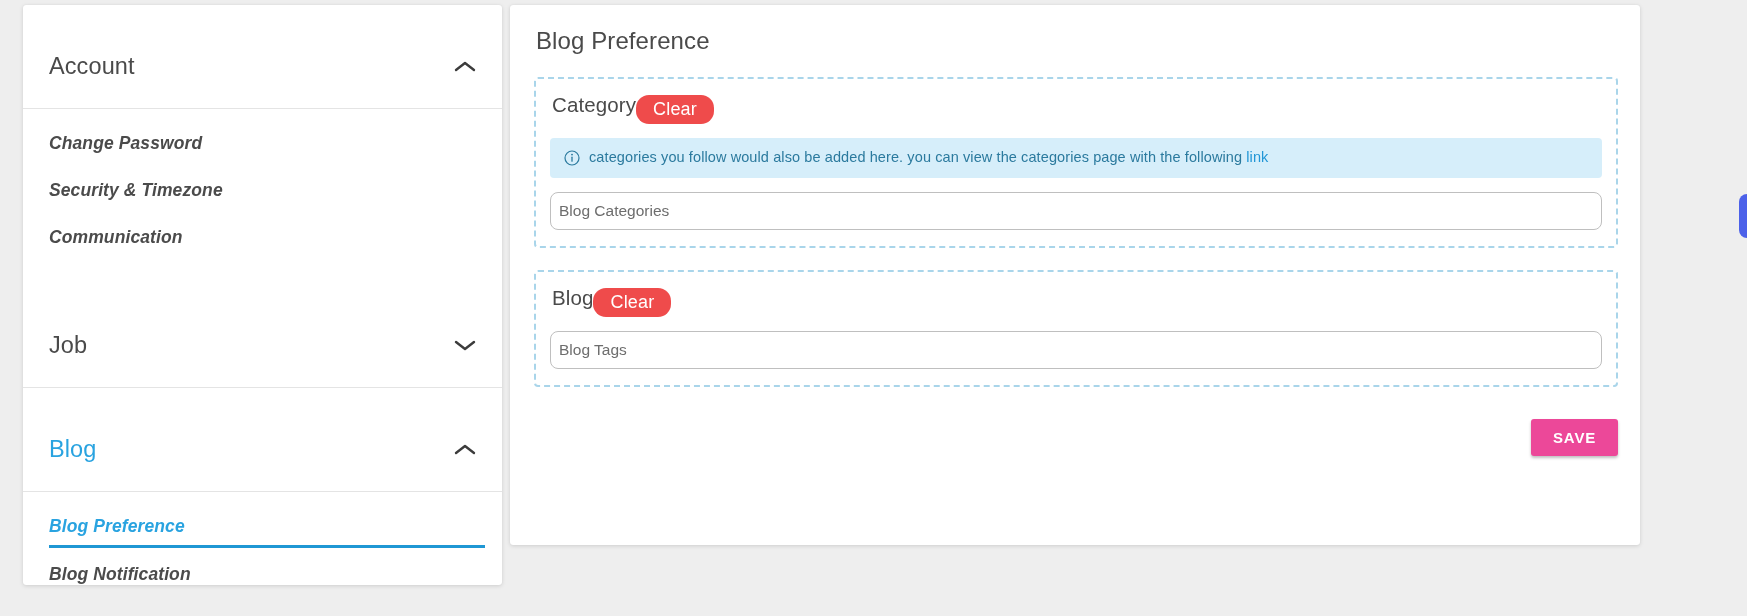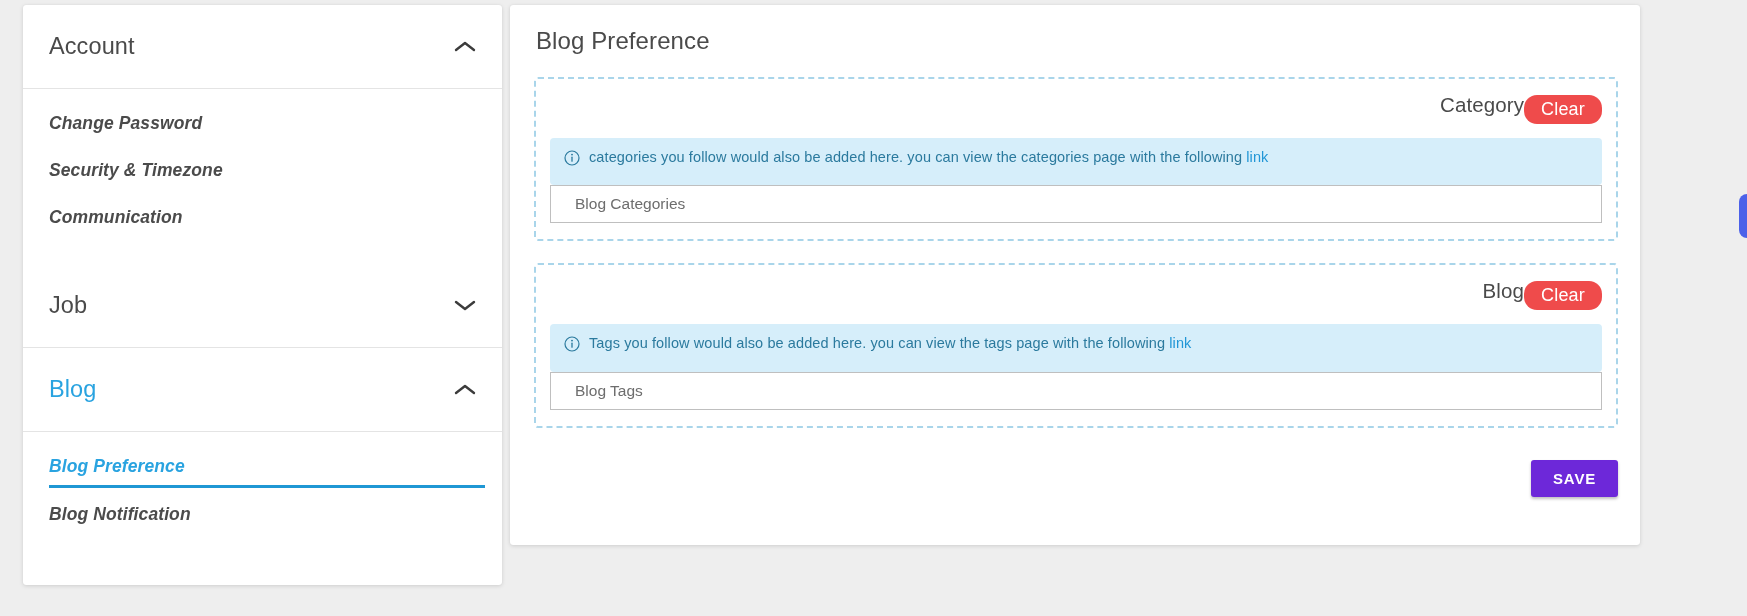--- a/index.html
+++ b/index.html
@@ -31,20 +31,21 @@
 
   .nav-group-header {
     height: 84px;
     display: flex;
     align-items: center;
     justify-content: space-between;
     padding: 0 26px 0 26px;
     box-sizing: border-box;
     cursor: pointer;
     border-bottom: 1px solid #e4e4e4;
+    margin-top: 20px;
   }
   .nav-group-title {
     font-size: 23.5px;
     font-weight: 400;
     color: #4a4a4a;
     letter-spacing: 0.1px;
   }
   .nav-group-title.accent { color: #29a3e0; }
 
   .chev {
@@ -111,21 +112,21 @@
     border-radius: 4px;
     padding: 14px 14px 16px 14px;
     margin-bottom: 22px;
     position: relative;
     box-sizing: border-box;
   }
 
   .fieldset-head {
     display: flex;
     align-items: flex-start;
-    justify-content: flex-end;
+    justify-content: flex-start;
     margin-bottom: 14px;
   }
   .fieldset-legend {
     font-size: 20.5px;
     font-weight: 400;
     color: #4a4a4a;
     letter-spacing: 0.1px;
     padding-left: 2px;
   }
 
@@ -139,24 +140,24 @@
     padding: 5px 17px 6px 17px;
     cursor: pointer;
     line-height: 1;
     letter-spacing: 0.2px;
     margin-top: 2px;
   }
 
   .alert-info {
     background: #d6eefa;
     border-radius: 4px;
-    padding: 11px 14px 19px 14px;
+    padding: 11px 14px 12px 14px;
     display: flex;
     align-items: center;
-    margin-bottom: 0;
+    margin-bottom: 14px;
   }
   .info-icon {
     flex: 0 0 auto;
     width: 16px;
     height: 16px;
     margin-right: 9px;
     display: block;
   }
   .alert-text {
     font-size: 14.5px;
@@ -169,40 +170,40 @@
     text-decoration: none;
     cursor: pointer;
   }
 
   .text-input {
     display: block;
     width: 100%;
     box-sizing: border-box;
     height: 38px;
     border: 1px solid #bfbfbf;
-    border-radius: 0;
-    padding: 0 24px;
+    border-radius: 8px;
+    padding: 0 8px;
     font-size: 15.5px;
     font-family: "Liberation Sans", sans-serif;
     color: #4a4a4a;
     background: #ffffff;
     outline: none;
   }
   .text-input::placeholder {
     color: #6d6d6d;
     opacity: 1;
   }
 
   .footer-actions {
     display: flex;
     justify-content: flex-end;
     padding: 10px 0 0 0;
   }
   .save-btn {
-    background: #6d28d9;
+    background: #ec4899;
     color: #ffffff;
     border: none;
     border-radius: 3px;
     font-size: 15px;
     font-weight: 700;
     font-family: "Liberation Sans", sans-serif;
     letter-spacing: 0.8px;
     padding: 11px 22px 11px 22px;
     cursor: pointer;
     box-shadow: 0 2px 3px rgba(0,0,0,0.25);
@@ -298,30 +299,20 @@
 
     <input class="text-input" type="text" placeholder="Blog Categories" style="">
   </div>
 
   <div class="fieldset-box">
     <div class="fieldset-head">
       <span class="fieldset-legend">Blog</span>
       <button class="clear-btn">Clear</button>
     </div>
 
-    <div class="alert-info">
-      <span class="info-icon">
-        <svg viewBox="0 0 16 16" width="16" height="16" xmlns="http://www.w3.org/2000/svg">
-          <circle cx="8" cy="8" r="7" fill="none" stroke="#2b7a9e" stroke-width="1.2"></circle>
-          <circle cx="8" cy="4.6" r="0.95" fill="#2b7a9e"></circle>
-          <rect x="7.35" y="6.6" width="1.3" height="5.2" rx="0.55" fill="#2b7a9e"></rect>
-        </svg>
-      </span>
-      <span class="alert-text"><span>Tags you follow would also be added here. you can view the tags page with the following </span><a class="alert-link">link</a></span>
-    </div>
 
     <input class="text-input" type="text" placeholder="Blog Tags" style="">
   </div>
 
   <div class="footer-actions">
     <button class="save-btn">SAVE</button>
   </div>
 
 </div>
 

